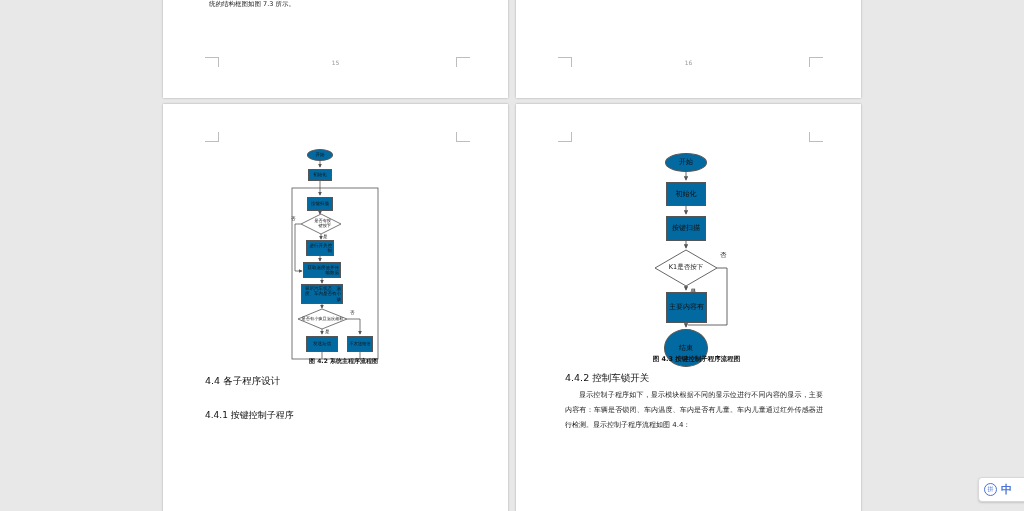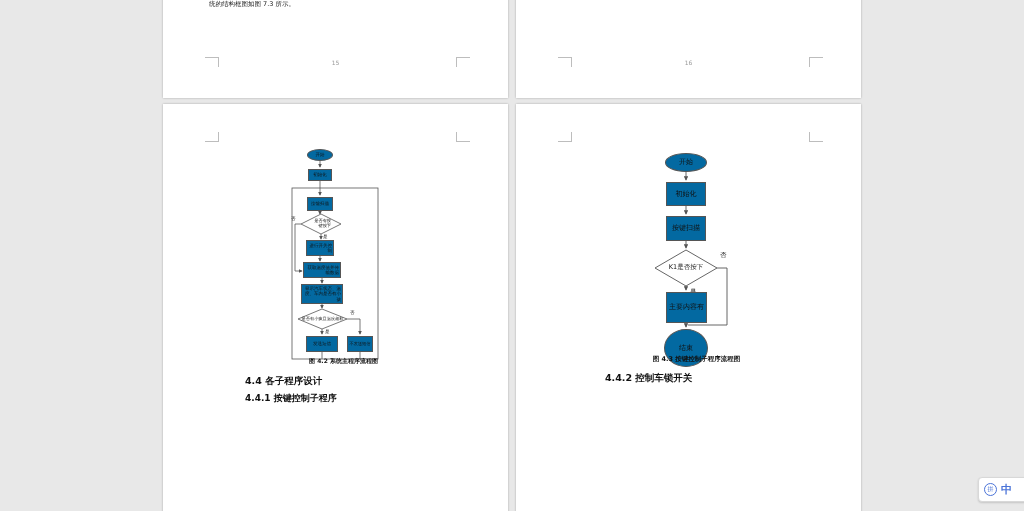--- a/index.html
+++ b/index.html
@@ -22,21 +22,21 @@
     display:flex;align-items:center;justify-content:center;text-align:right;
     line-height:1.15;box-sizing:border-box;padding:1px;font-family:Liberation Mono, monospace;
   }
   .fc-oval{border-radius:50%;}
   .fc-dtext{
     position:absolute;background:transparent;color:#111;display:flex;
     align-items:center;justify-content:center;text-align:right;line-height:1.1;
   }
   .fc-label{position:absolute;color:#111;}
   .caption{position:absolute;left:0;width:100%;text-align:center;font-weight:bold;color:#111;margin-left:8px;}
-  .doc-h{position:absolute;font-weight:bold;color:#111;margin-left:40px;}
+  .doc-h{position:absolute;font-weight:normal;color:#111;}
   .doc-p{position:absolute;text-indent:2em;color:#222;text-align:justify;}
   .tailline{position:absolute;color:#222;}
   .ime-bar{
     position:absolute;right:-6px;bottom:9px;width:52px;height:25px;background:#fff;
     border:1px solid #d8d8d8;border-radius:4px;box-shadow:0 1px 2px rgba(0,0,0,.15);
     display:flex;align-items:center;gap:4px;padding-left:5px;box-sizing:border-box;
   }
   .ime-circle{
     width:13px;height:13px;border:1.4px solid #4a73d8;border-radius:50%;
     display:flex;align-items:center;justify-content:center;
@@ -100,21 +100,21 @@
   <div class="fc-node" style="left:138px;top:180px;width:42px;height:20px;font-size:4.5px;">显示汽车状态、温度、车内是否有小孩</div>
   <div class="fc-dtext" style="left:137px;top:209px;width:45px;height:12px;font-size:4.2px;">是否有小孩且温度超标</div>
   <div class="fc-label" style="left:162px;top:225px;font-size:4.5px;">是</div>
   <div class="fc-label" style="left:187px;top:206px;font-size:4.5px;">否</div>
   <div class="fc-node" style="left:143px;top:232px;width:32px;height:16px;font-size:4.5px;">发送短信</div>
   <div class="fc-node" style="left:184px;top:232px;width:26px;height:16px;font-size:4.2px;">不发送短信</div>
 
   <div class="caption" style="top:253px;font-size:6px;">图 4.2 系统主程序流程图</div>
 
   <div class="doc-h" style="left:42px;top:271px;font-size:9.5px;">4.4 各子程序设计</div>
-  <div class="doc-h" style="left:42px;top:288px;font-size:9px;text-align:right;">4.4.1 按键控制子程序</div>
+  <div class="doc-h" style="left:42px;top:305px;font-size:9px;text-align:right;">4.4.1 按键控制子程序</div>
 </div>
 
 <div class="page" style="left:516px;top:104px;width:345px;height:420px;">
   <div class="crop crop-tl" style="left:42px;top:28px;"></div>
   <div class="crop crop-tr" style="left:293px;top:28px;"></div>
 
   <svg class="fc-svg" width="345" height="408">
     <defs>
       <marker id="arwR" viewBox="0 0 6 6" refX="5" refY="3" markerWidth="5" markerHeight="5" orient="auto">
         <path d="M0,0 L6,3 L0,6 Z" fill="#555"></path>
@@ -136,20 +136,21 @@
   <div class="fc-node" style="left:150px;top:112px;width:40px;height:25px;font-size:7px;">按键扫描</div>
   <div class="fc-dtext" style="left:140px;top:157px;width:60px;height:14px;font-size:6.5px;">K1是否按下</div>
   <div class="fc-label" style="left:204px;top:147px;font-size:6.5px;">否</div>
   <div class="fc-label" style="left:174px;top:184px;font-size:6.5px;">是</div>
   <div class="fc-node" style="left:150px;top:188px;width:41px;height:31px;font-size:7px;">主要内容有</div>
   <div class="fc-node fc-oval" style="left:148px;top:225px;width:44px;height:38px;font-size:7px;">结束</div>
 
   <div class="caption" style="top:251px;font-size:6.5px;">图 4.3 按键控制子程序流程图</div>
 
   <div class="doc-h" style="left:49px;top:268px;font-size:9.5px;">4.4.2 控制车锁开关</div>
+  <div class="doc-p" style="left:49px;top:284px;width:258px;font-size:7px;line-height:2.14;">显示控制子程序如下，显示模块根据不同的显示位进行不同内容的显示，主要内容有：车辆是否锁闭、车内温度、车内是否有儿童。车内儿童通过红外传感器进行检测。显示控制子程序流程如图 4.4：</div>
 </div>
 
 <div class="ime-bar">
   <div class="ime-circle">
     <span>拼</span>
   </div>
   <div class="ime-lang">中</div>
 </div>
 
 </body></html>

